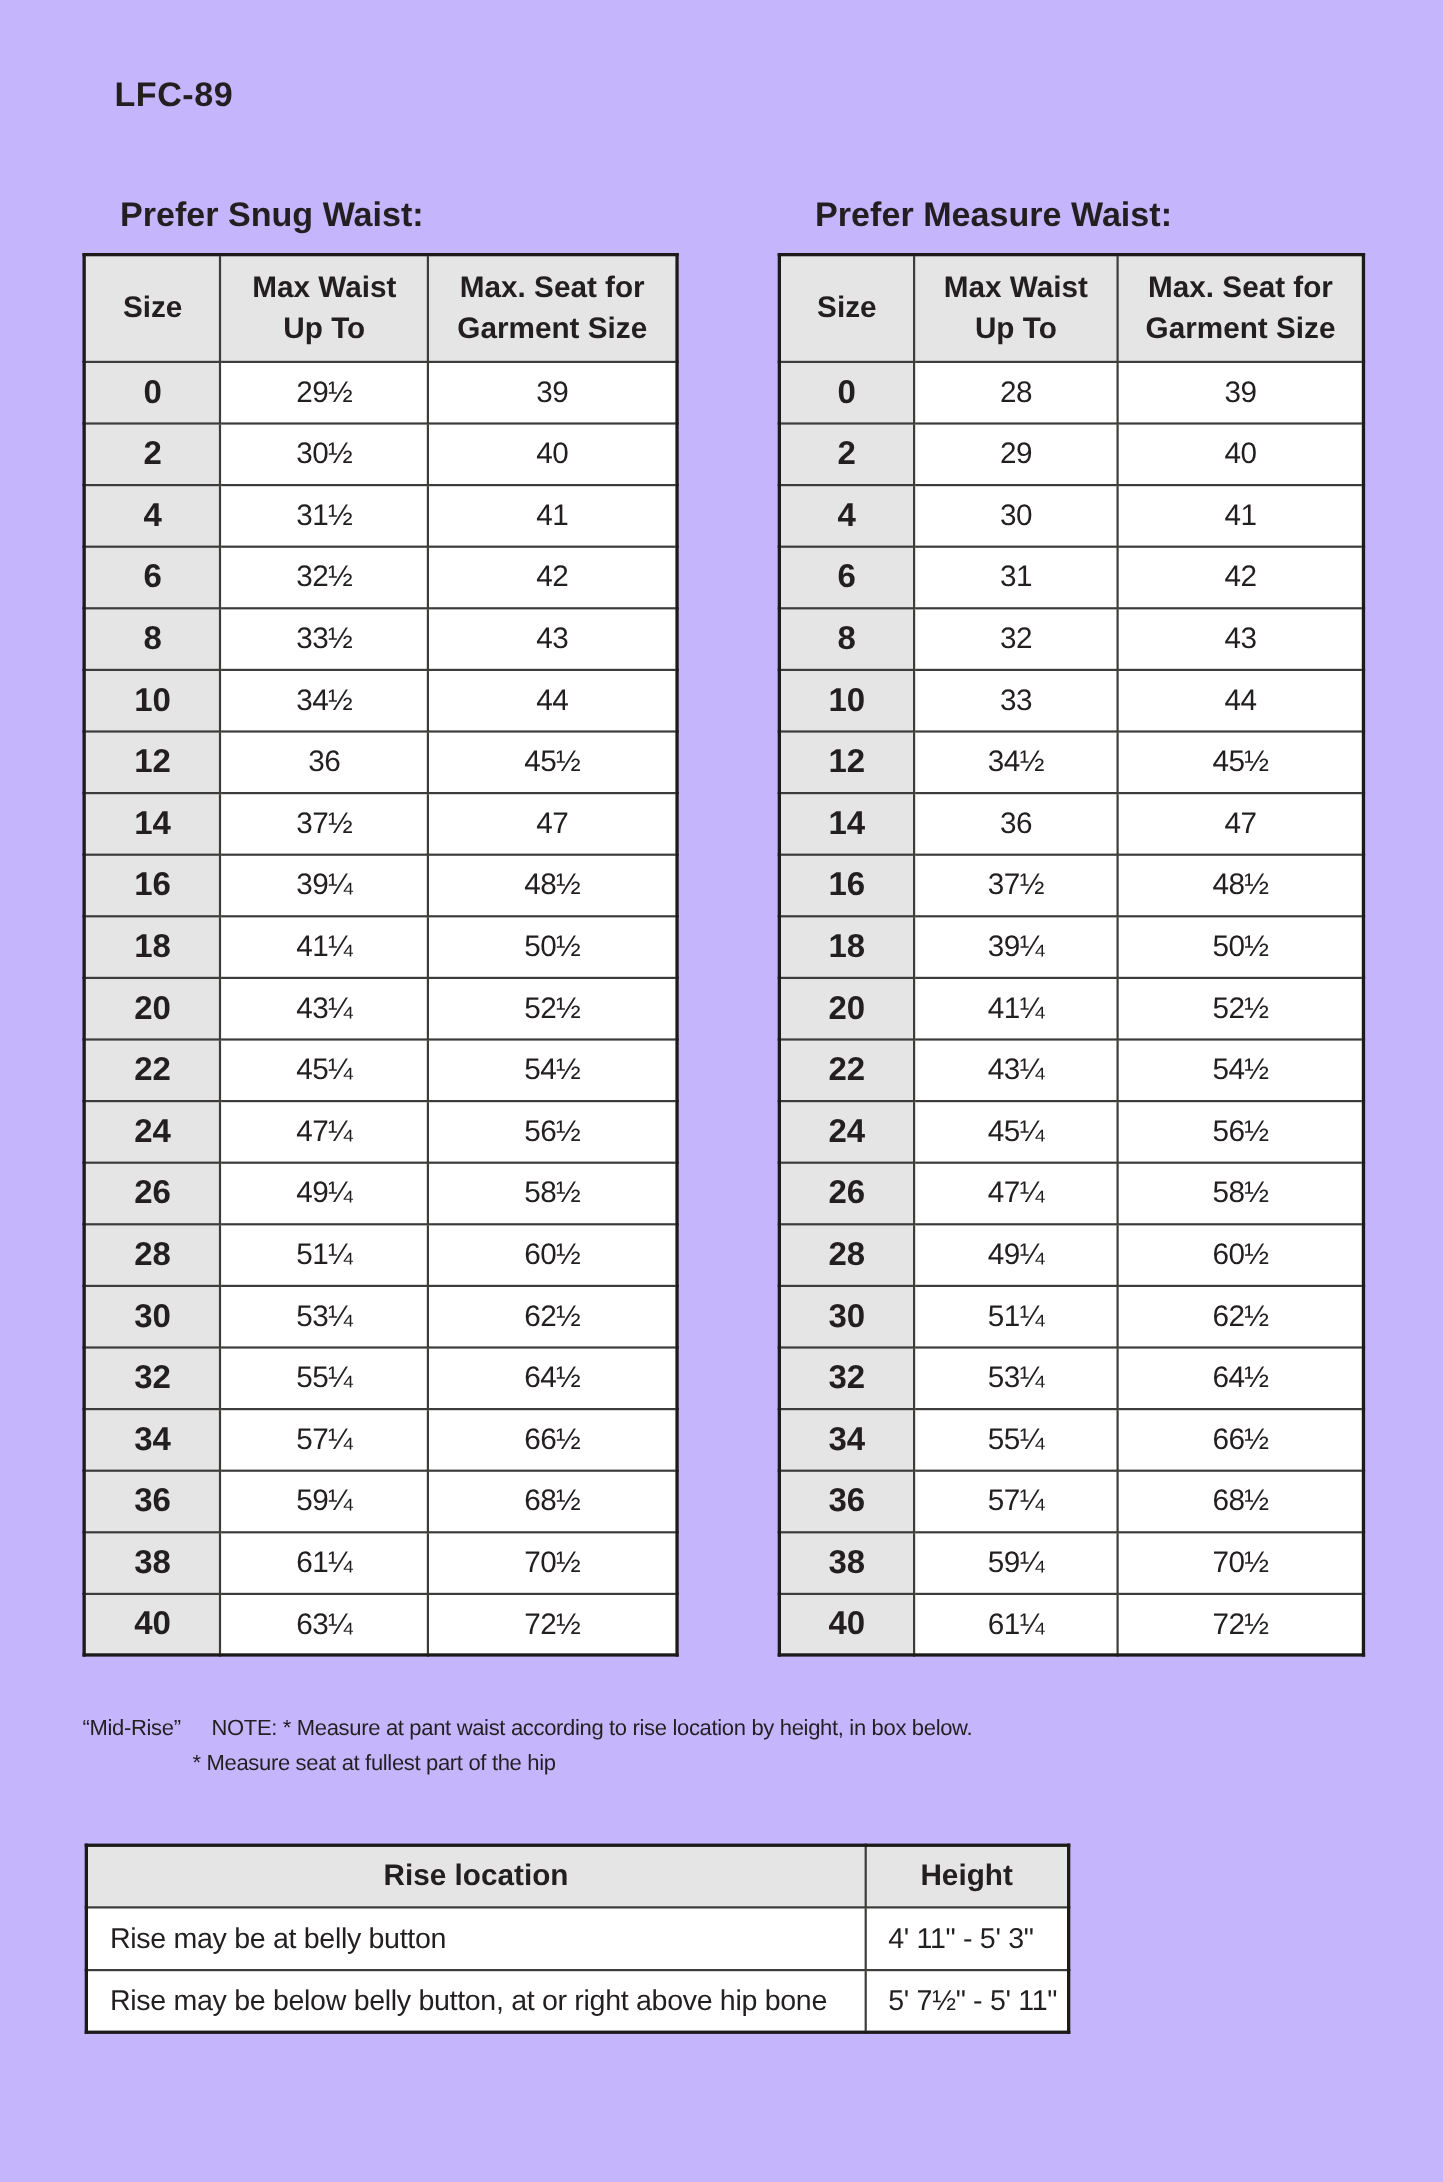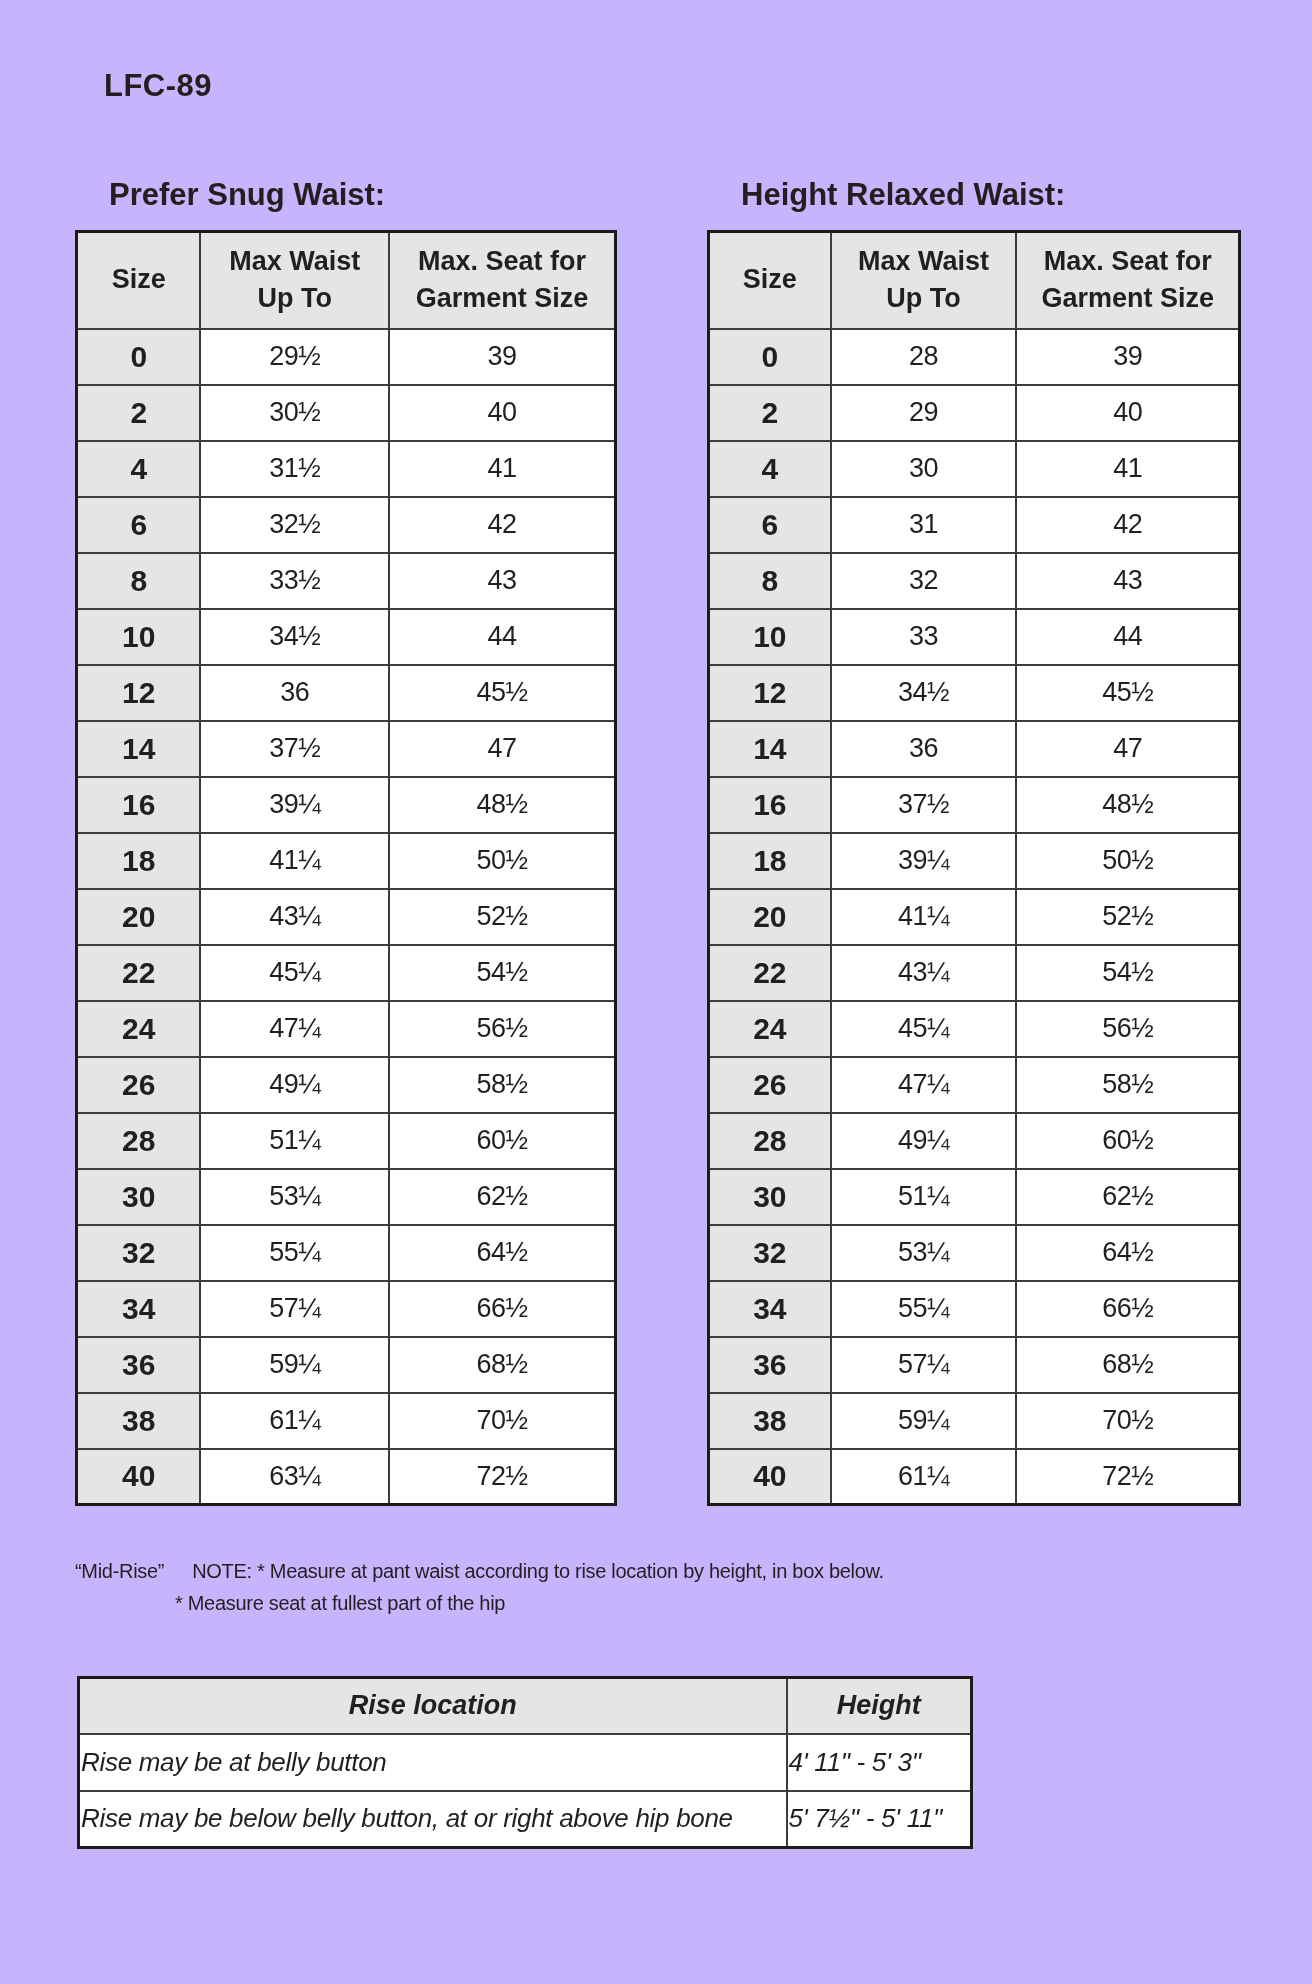--- a/index.html
+++ b/index.html
@@ -86,21 +86,20 @@
   }
   .note-line1 { display: flex; align-items: baseline; }
   .note-line1 .mid-rise { margin-right: 28px; }
   .note-line2 { margin-top: 9px; margin-left: 100px; }
 
   
   .rise-table-wrap {
     position: absolute;
     left: 77px;
     top: 1676px;
-    font-style: italic;
   }
   .rise-table {
     width: 893px;
     table-layout: fixed;
     border: 3px solid #1c1b1a;
   }
   .rise-table th, .rise-table td {
     border: 2px solid #3d3c3b;
     vertical-align: middle;
   }
@@ -109,21 +108,21 @@
     font-size: 27px;
     font-weight: bold;
     text-align: center;
     height: 56px;
   }
   .rise-table tbody tr { height: 57px; }
   .rise-table tbody td {
     background: #ffffff;
     font-size: 26px;
     text-align: left;
-    padding-left: 1px;
+    padding-left: 20px;
     letter-spacing: -0.3px;
   }
 </style>
 </head>
 <body>
 
 <div class="page">
 
   <div class="doc-code">LFC-89</div>
 
@@ -250,21 +249,21 @@
             <tr>
               <th>40</th>
               <td>63¼</td>
               <td>72½</td>
             </tr>
           </tbody>
       </table>
     </div>
 
     <div class="table-col relaxed">
-      <div class="table-title">Height Relaxed Waist:</div>
+      <div class="table-title">Prefer Measure Waist:</div>
       <table class="size-table">
         <colgroup>
           <col style="width:23%">
           <col style="width:35%">
           <col style="width:42%">
         </colgroup>
         <thead>
           <tr>
             <th>Size</th>
             <th>Max Waist

